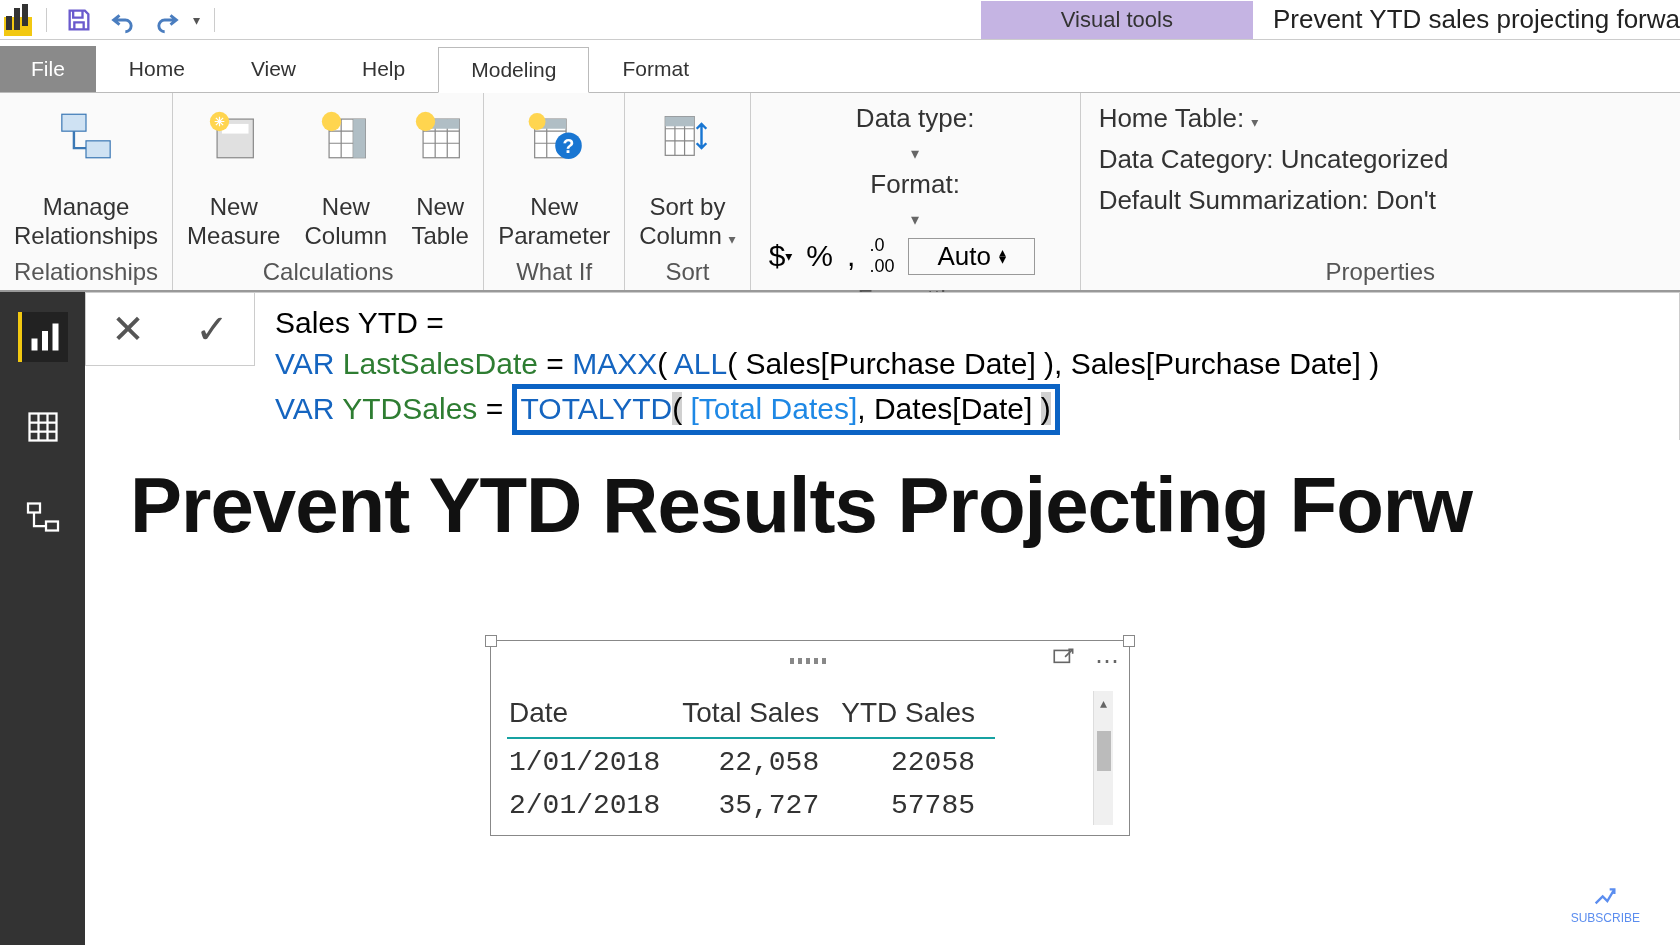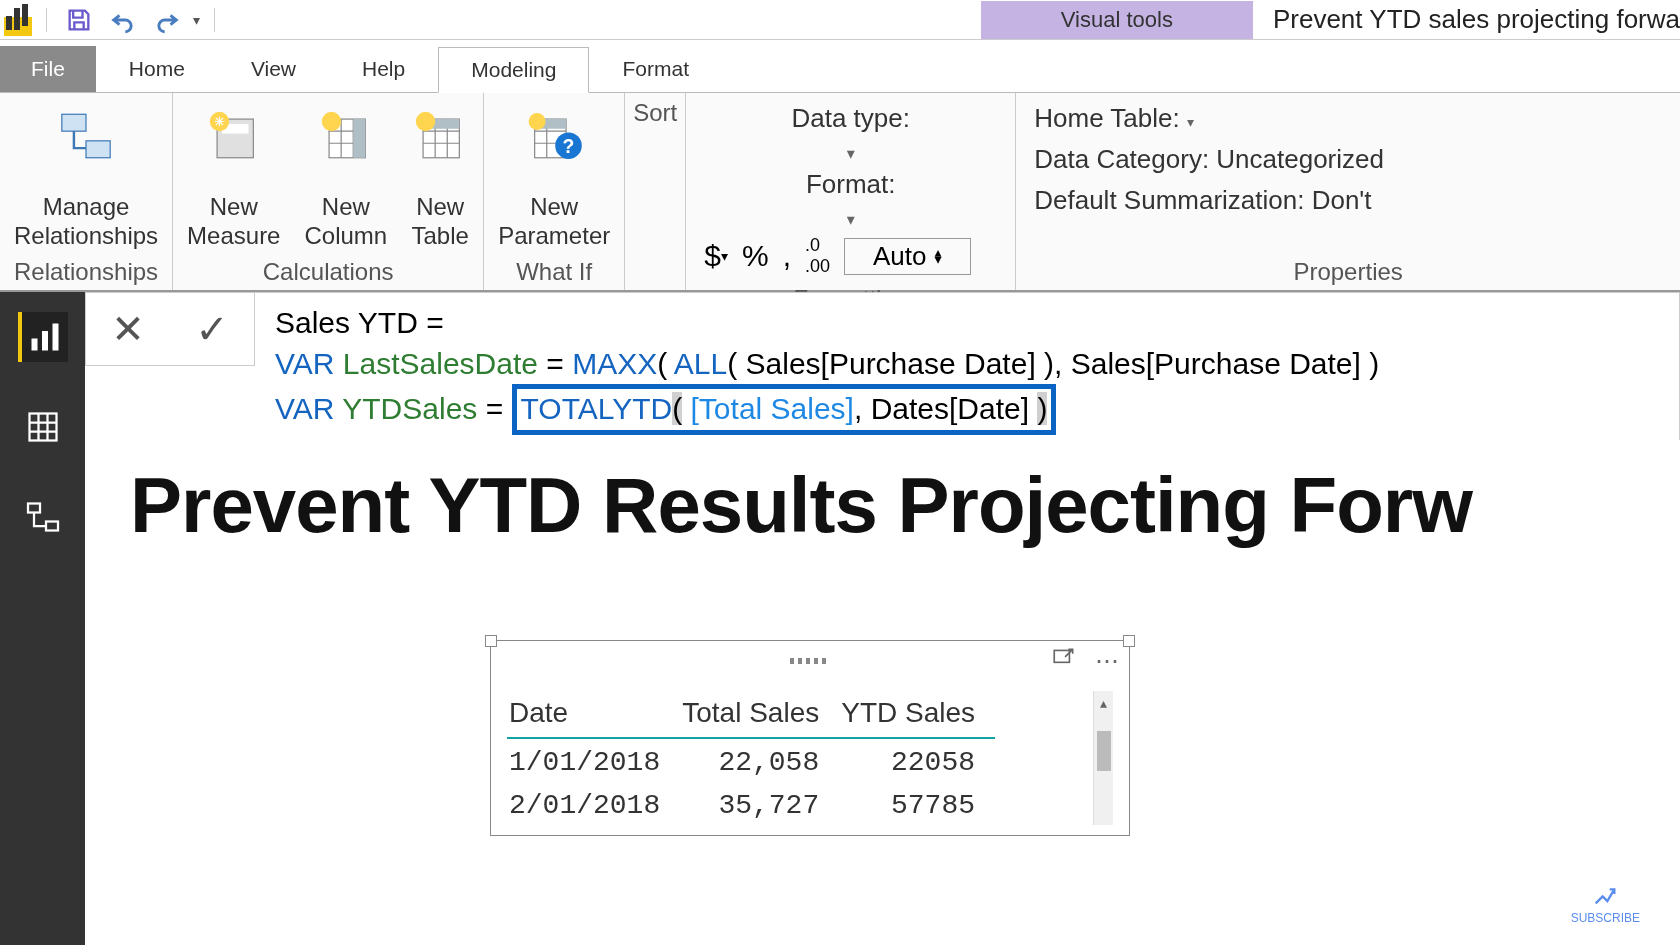--- a/index.html
+++ b/index.html
@@ -197,20 +197,34 @@
             </svg>
           </div>
         <div class="ribbon-btn-label" style="white-space:pre-line">New
 Parameter</div>
       </div>
     </div>
     <div class="ribbon-group-title">What If</div>
   </div>
 
   <div class="ribbon-group">
+    <div class="ribbon-group-items">
+      <div class="ribbon-btn">
+        <div class="ribbon-btn-icon">
+            <svg viewBox="0 0 48 48">
+              <rect x="6" y="8" width="24" height="32" fill="#fff" stroke="#888"></rect>
+              <path d="M14 8v32M22 8v32M6 18h24M6 28h24" stroke="#888"></path>
+              <rect x="6" y="8" width="24" height="8" fill="#b0bec5"></rect>
+              <path d="M36 14v20M32 30l4 4 4-4M32 18l4-4 4 4" stroke="#1976d2" stroke-width="2" fill="none"></path>
+            </svg>
+          </div>
+        <div class="ribbon-btn-label"><span style="white-space:pre-line">Sort by
+Column</span> <span style="font-size:14px;color:#666">▾</span></div>
+      </div>
+    </div>
     <div class="ribbon-group-title">Sort</div>
   </div>
 
   <div class="ribbon-group" style="min-width:330px">
     <div class="fmt-rows">
       <div class="fmt-row">
           <span>Data type:</span> 
           <span class="dd">▾</span>
         </div>
       <div class="fmt-row">
@@ -273,21 +287,21 @@
     <div class="fb">✓</div>
   </div>
   <div class="formula-editor">
     <div><span>Sales YTD = </span></div>
     <div>
       <span class="kw">VAR</span>
       <span> </span><span class="var">LastSalesDate</span><span> = </span><span class="fn">MAXX</span><span>( </span><span class="fn">ALL</span><span>( Sales[Purchase Date] ), Sales[Purchase Date] )</span>
     </div>
     <div>
       <span class="kw">VAR</span>
-      <span> </span><span class="var">YTDSales</span><span> = </span><span class="highlight-box"><span class="fn">TOTALYTD</span><span class="paren-hl">(</span><span class="meas"> [Total Sales]</span><span>, Dates[Date] </span><span class="paren-hl">)</span></span>
+      <span> </span><span class="var">YTDSales</span><span> = </span><span class="highlight-box"><span class="fn">TOTALYTD</span><span class="paren-hl">(</span><span class="meas"> [Total Dates]</span><span>, Dates[Date] </span><span class="paren-hl">)</span></span>
     </div>
   </div>
 </div>
 
 <div class="canvas">
   <div class="report-title">Prevent YTD Results Projecting Forw</div>
 
   <div class="visual">
     <div class="visual-handle vh-tl"></div>
     <div class="visual-handle vh-tr"></div>

